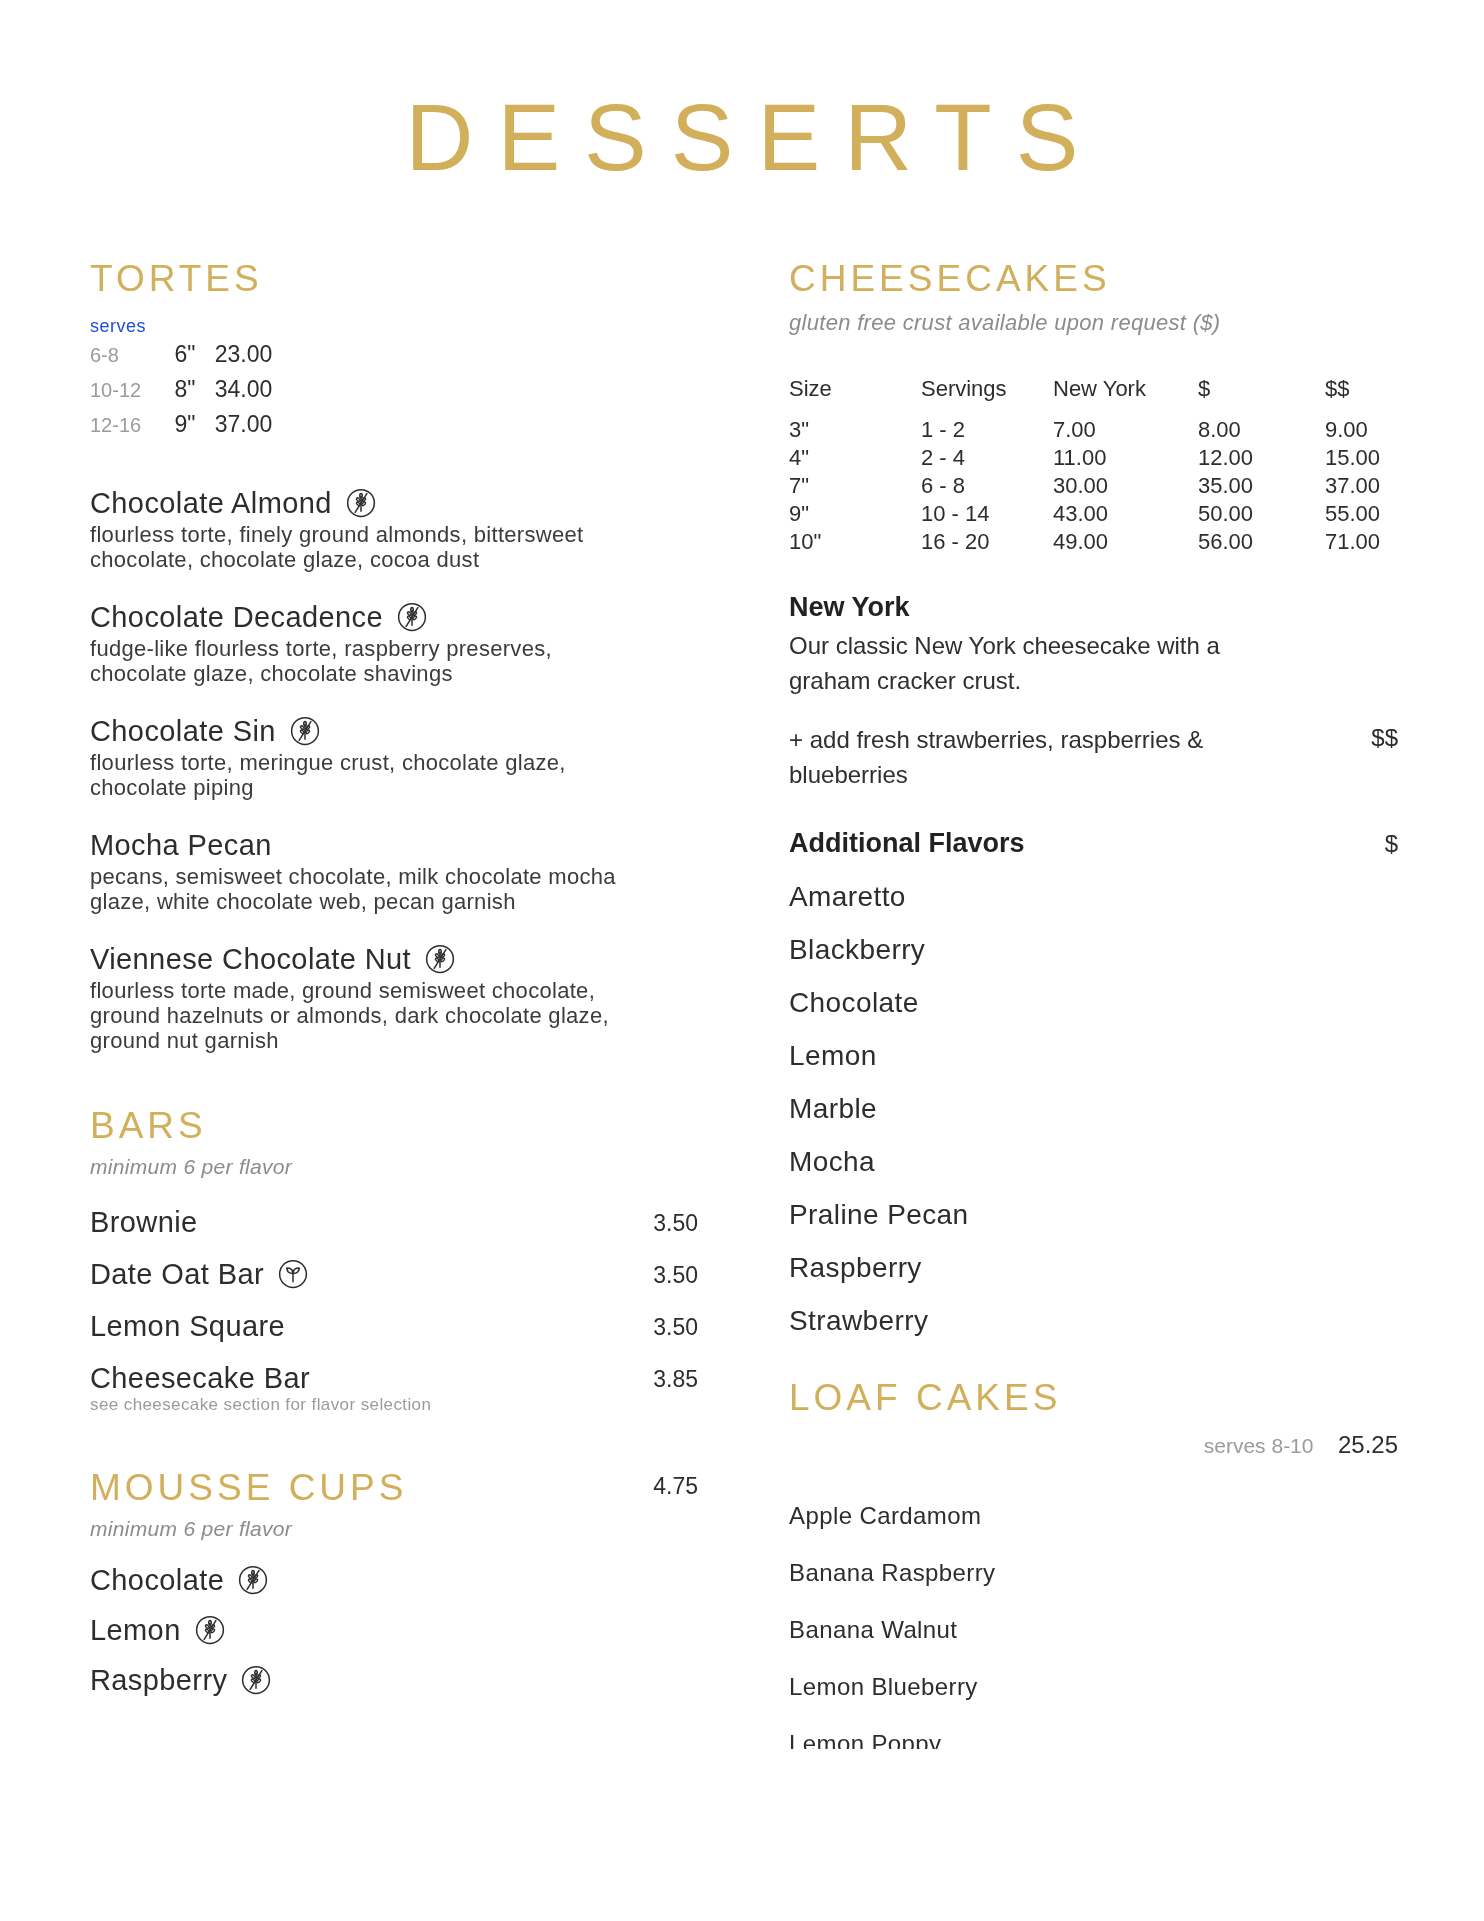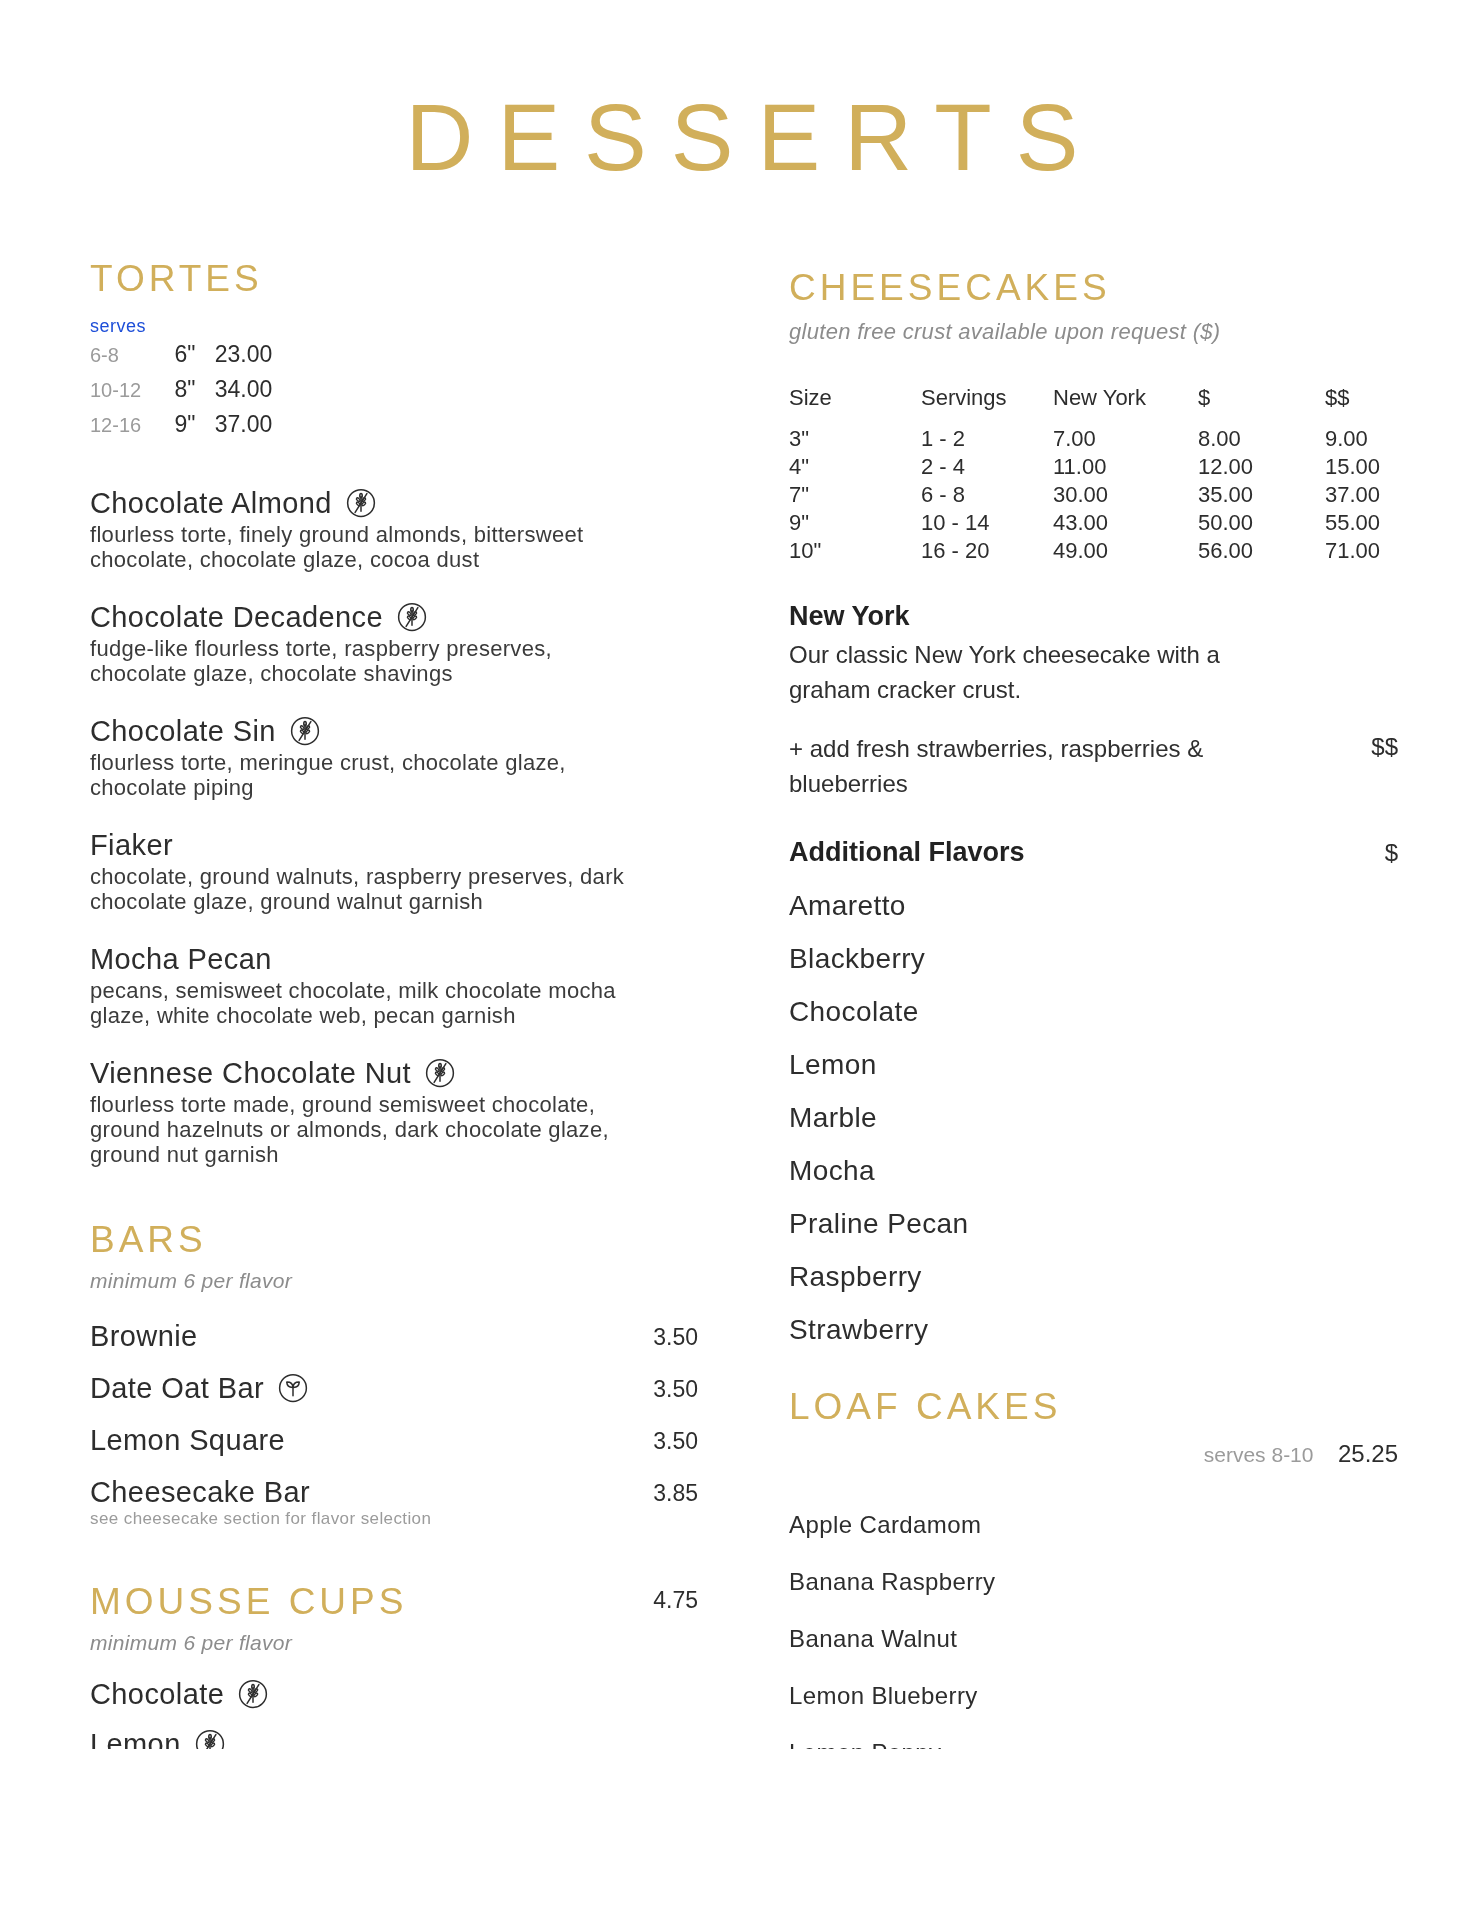--- a/index.html
+++ b/index.html
@@ -13,21 +13,21 @@
   }
   .gold{color:#d1af5b;}
   .title{
     position:absolute;top:84px;left:0;right:0;
     margin:0;text-align:center;
     font-size:94px;font-weight:400;
     letter-spacing:24px;text-indent:24px;
     white-space:nowrap;
   }
   .col-left{position:absolute;left:90px;top:258px;width:608px;}
-  .col-right{position:absolute;left:789px;top:267px;width:609px;}
+  .col-right{position:absolute;left:789px;top:258px;width:609px;}
   .heading{
     margin:0;font-size:37px;font-weight:400;letter-spacing:4px;
   }
   .heading-row{position:relative;display:flex;align-items:flex-start;flex-direction:column;}
   .serves-label{margin-top:16px;font-size:18px;color:#1d4ed8;letter-spacing:0.5px;}
   .size-row{line-height:34px;font-size:23px;color:#2d2d2d;}
   .size-range{display:inline-block;width:78px;color:#9b9b9b;font-size:20px;}
   .size-size{margin-right:13px;}
   .items{margin-top:44px;}
   .menu-item{margin-bottom:28px;}
@@ -159,27 +159,20 @@
                   <ellipse cx="14.2" cy="9.3" rx="0.95" ry="1.7" transform="rotate(48 14.2 9.3)" stroke-width="0.9"></ellipse>
                   <ellipse cx="9.8" cy="12.7" rx="0.95" ry="1.7" transform="rotate(-48 9.8 12.7)" stroke-width="0.9"></ellipse>
                   <ellipse cx="14.2" cy="12.7" rx="0.95" ry="1.7" transform="rotate(48 14.2 12.7)" stroke-width="0.9"></ellipse>
                   <line x1="16.7" y1="4.5" x2="7.3" y2="19.5" stroke-width="1"></line>
                 </svg>
               </span>
             </div>
             <div class="item-desc">flourless torte, meringue crust, chocolate glaze, chocolate piping</div>
           </div>
 
-          <div class="menu-item">
-            <div class="item-head">
-              <span class="item-name">Fiaker</span>
-
-            </div>
-            <div class="item-desc">chocolate, ground walnuts, raspberry preserves, dark chocolate glaze, ground walnut garnish</div>
-          </div>
 
           <div class="menu-item">
             <div class="item-head">
               <span class="item-name">Mocha Pecan</span>
 
             </div>
             <div class="item-desc">pecans, semisweet chocolate, milk chocolate mocha glaze, white chocolate web, pecan garnish</div>
           </div>
 
           <div class="menu-item">

